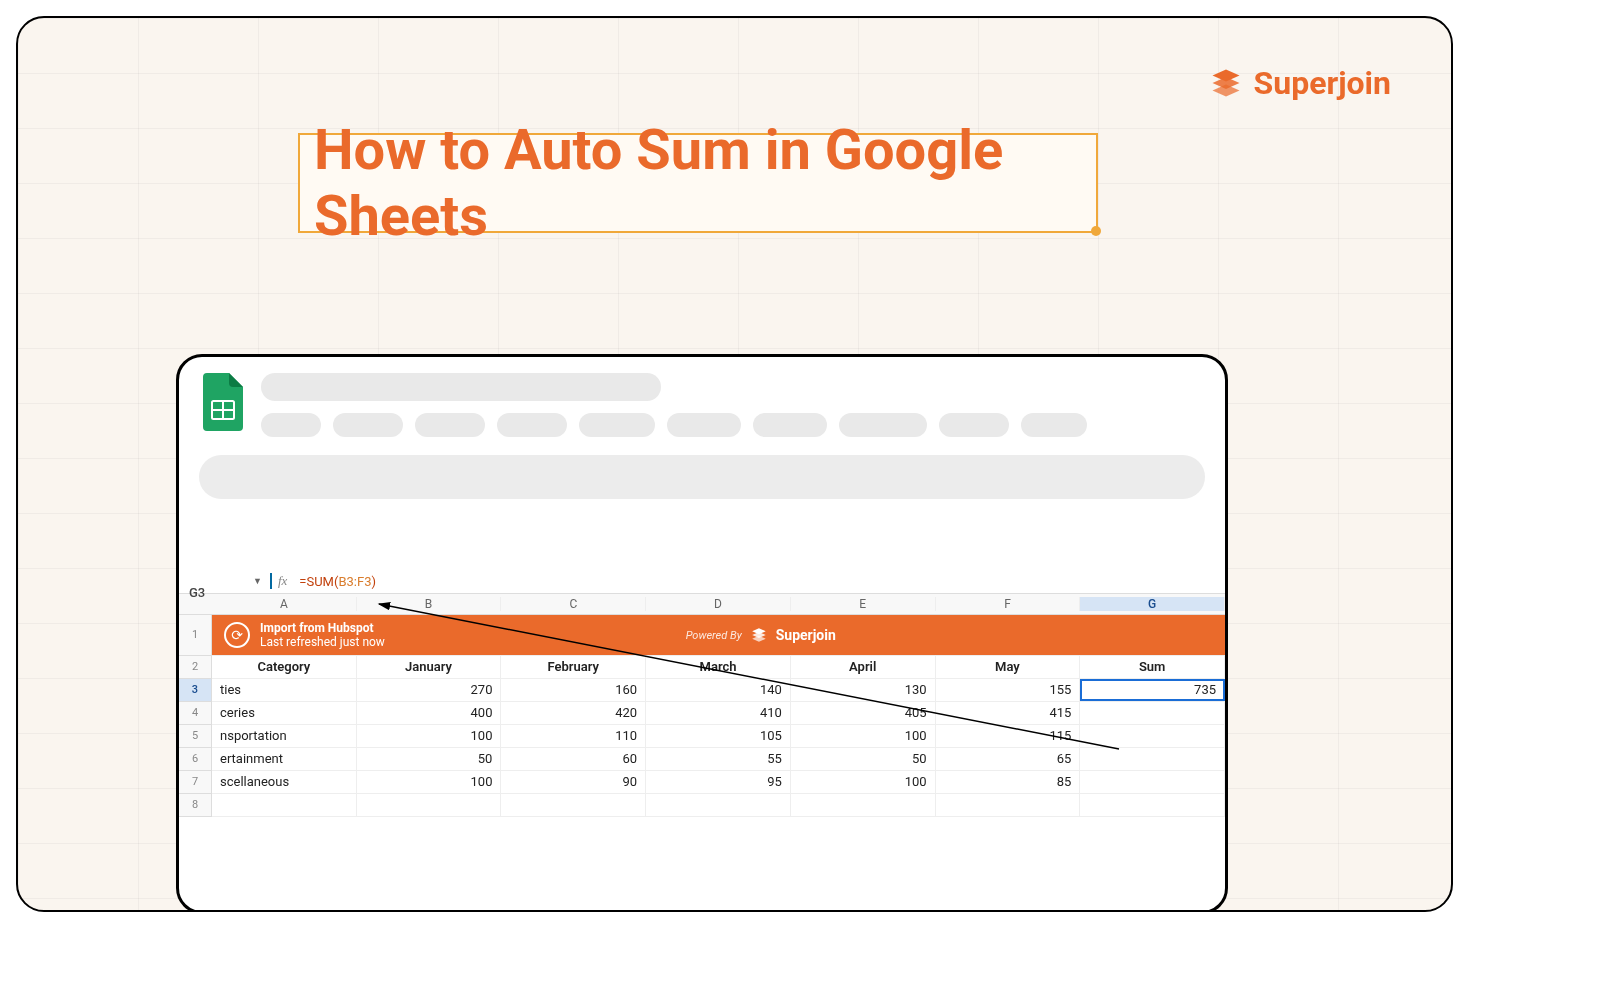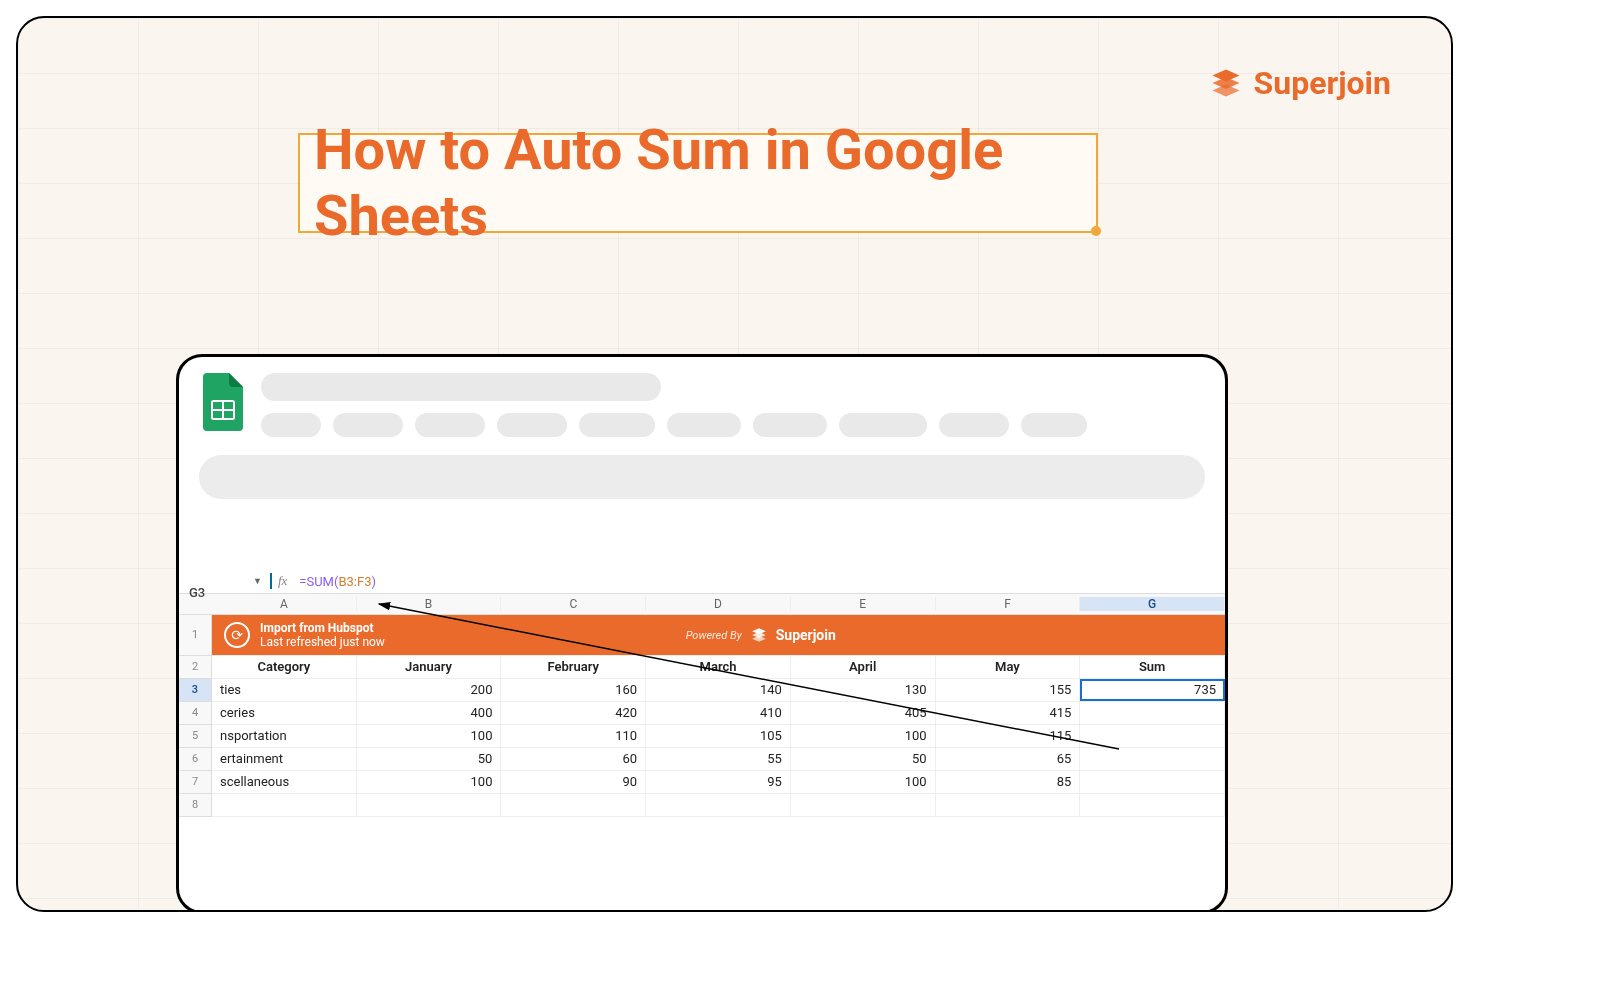--- a/index.html
+++ b/index.html
@@ -143,21 +143,21 @@
   .fx {
     font-style: italic;
     font-family: serif;
     color: #888;
     padding: 0 6px;
     border-left: 2px solid #0369a1;
   }
   .formula-text {
     padding-left: 6px;
   }
-  .formula-text .fn { color: #8b5cf6; }
+  .formula-text .fn { color: #c2410c; }
   .formula-text .rng { color: #d97c2c; }
   
   .col-headers {
     display: flex;
     background: #f8f8f8;
     border-bottom: 1px solid #ddd;
     font-size: 12px;
     color: #666;
     height: 20px;
     align-items: center;
@@ -348,21 +348,21 @@
         <div class="cell c">March</div>
         <div class="cell c">April</div>
         <div class="cell c">May</div>
         <div class="cell c">Sum</div>
       </div>
 
     <div id="data-rows">
         <div class="row">
           <div class="rownum sel">3</div>
           <div class="cell l">ties</div>
-          <div class="cell">200</div>
+          <div class="cell">270</div>
           <div class="cell">160</div>
           <div class="cell">140</div>
           <div class="cell">130</div>
           <div class="cell">155</div>
           <div class="cell sel">735</div>
         </div>
         <div class="row">
           <div class="rownum">4</div>
           <div class="cell l">ceries</div>
           <div class="cell">400</div>

